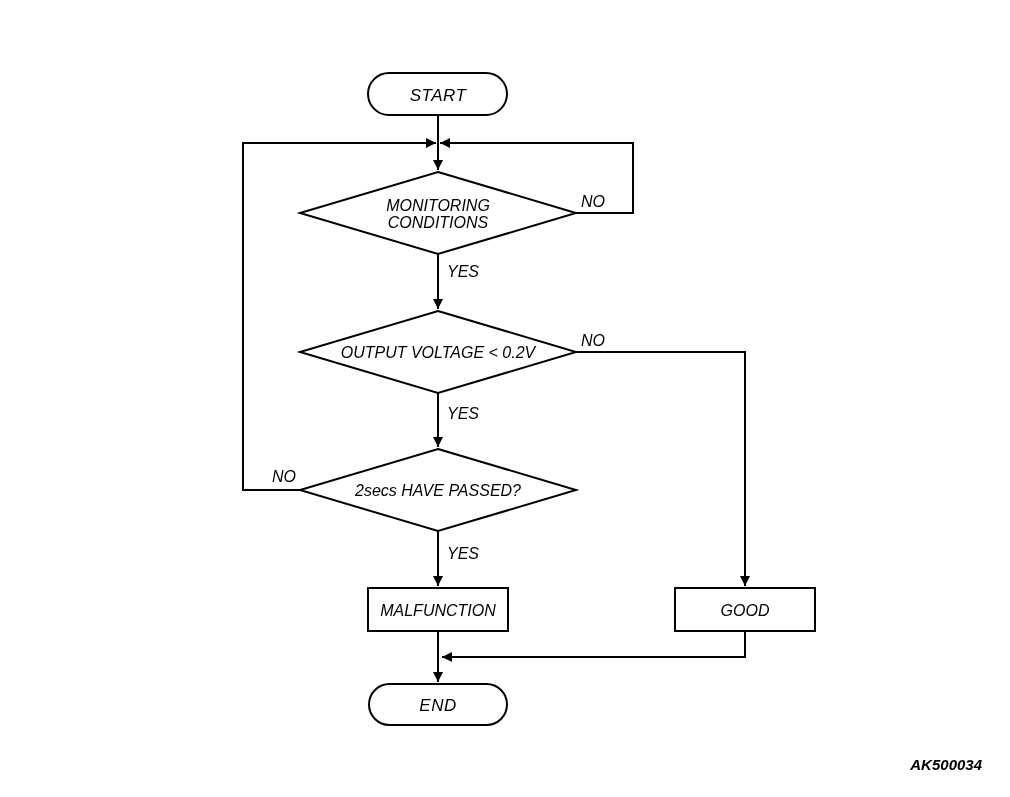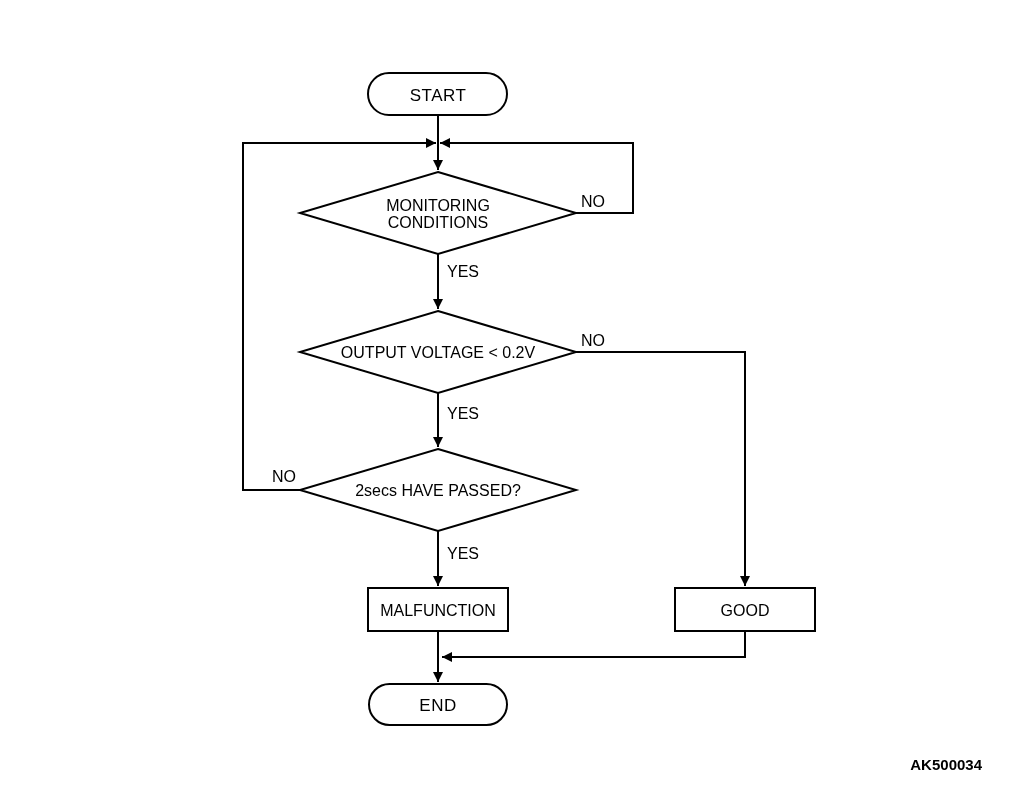--- a/index.html
+++ b/index.html
@@ -6,20 +6,21 @@
     margin: 0;
     padding: 0;
     background: #ffffff;
   }
   #canvas {
     position: relative;
     width: 1006px;
     height: 797px;
     background: #ffffff;
     overflow: hidden;
+    font-style: italic;
   }
   svg {
     display: block;
     font-family: "Liberation Sans", sans-serif;
   }
   .shape {
     fill: #ffffff;
     stroke: #000000;
     stroke-width: 2;
   }

